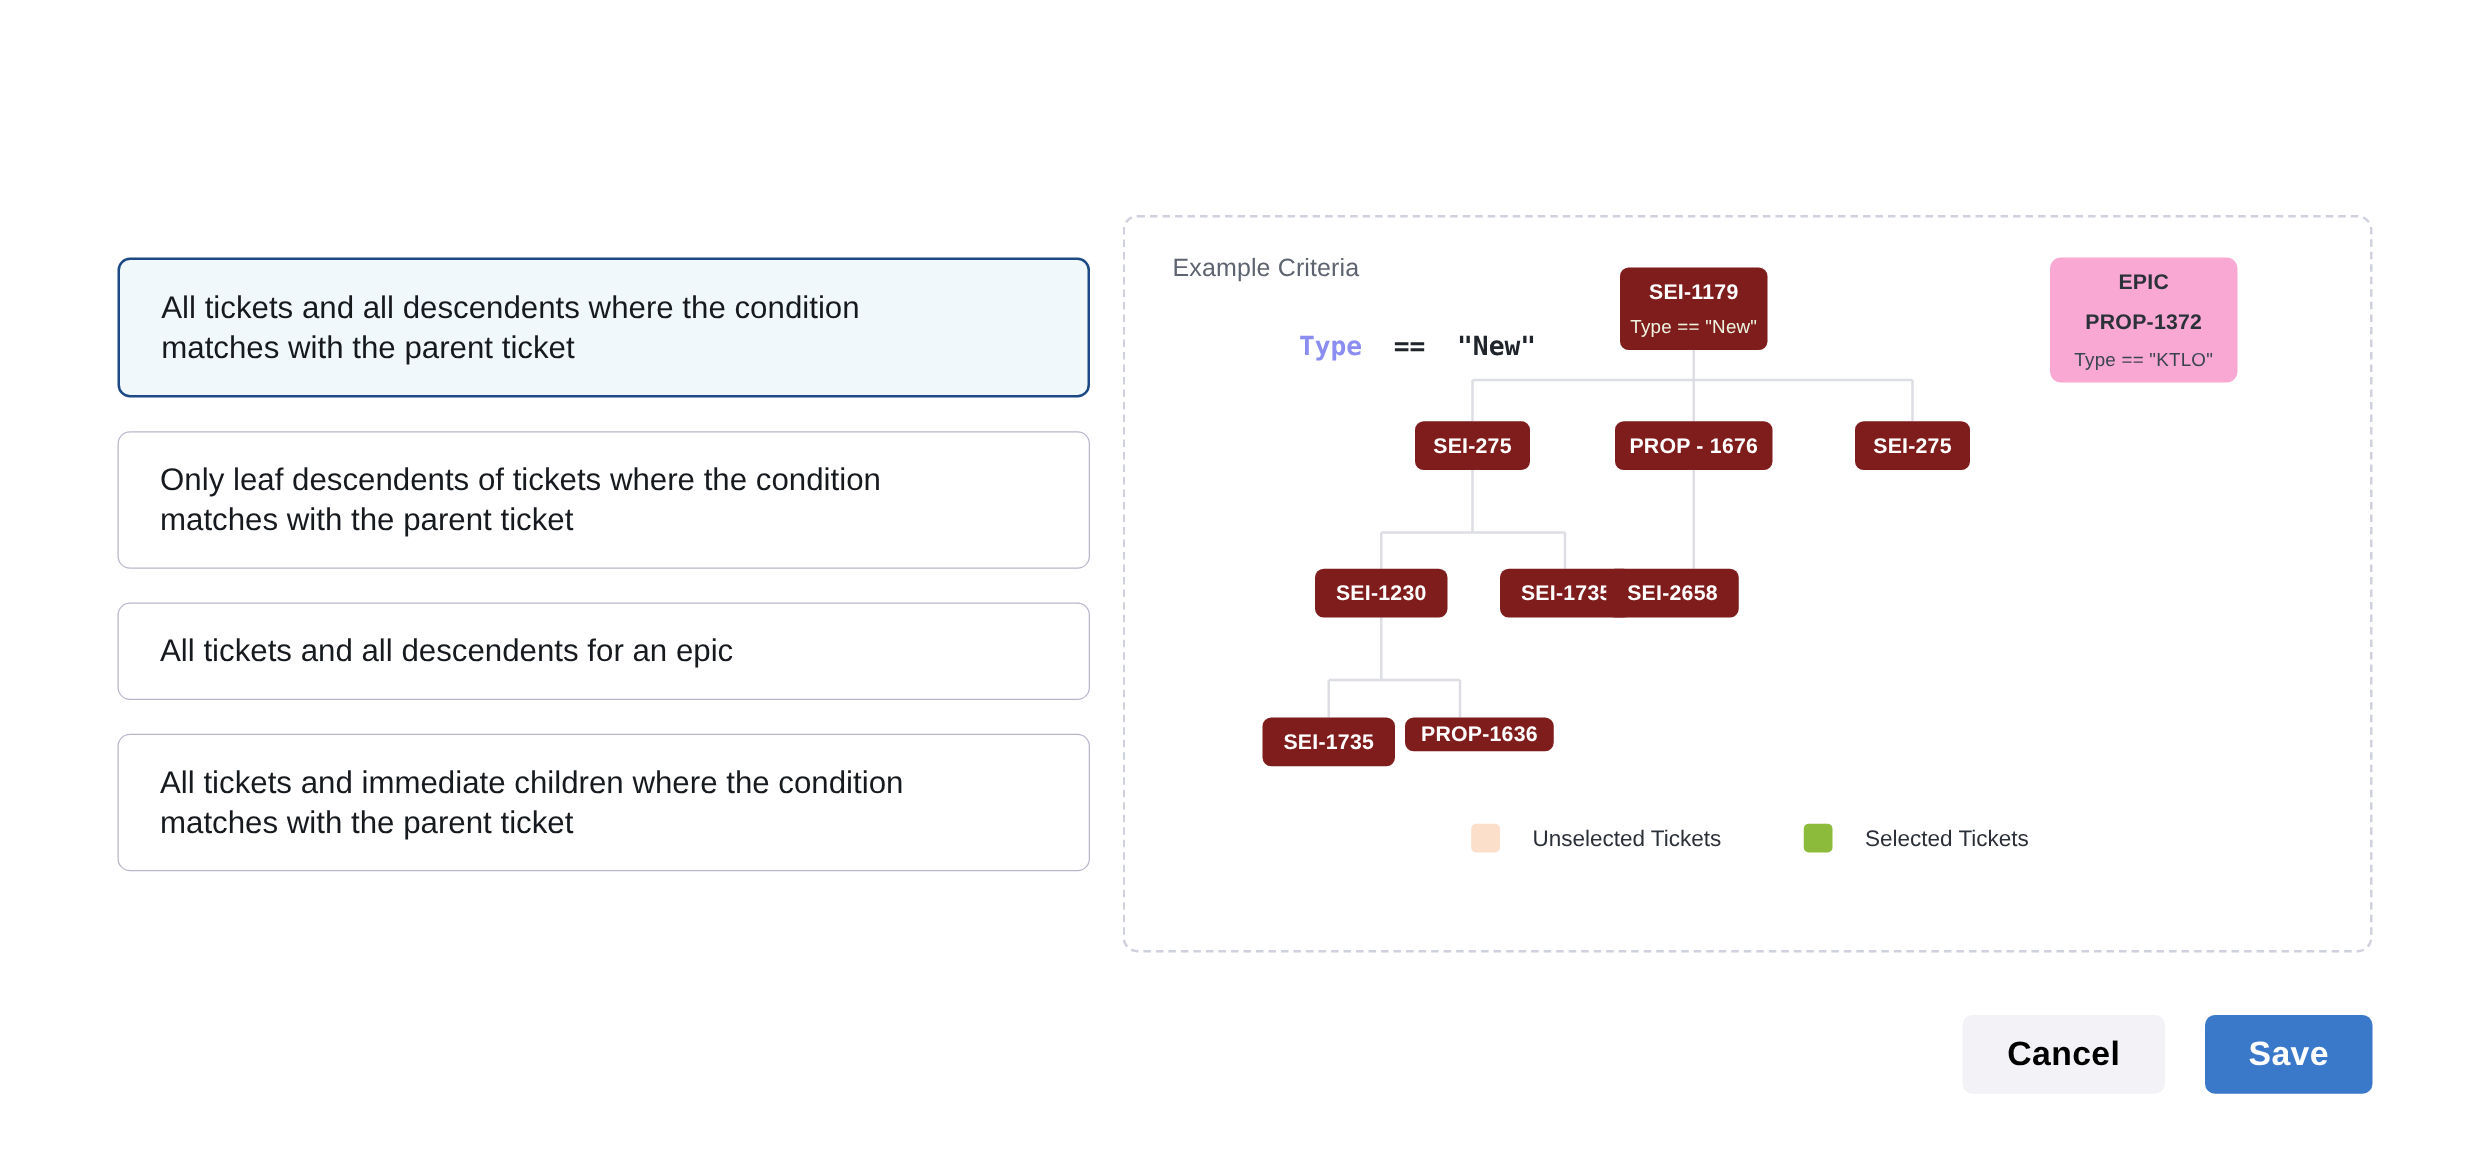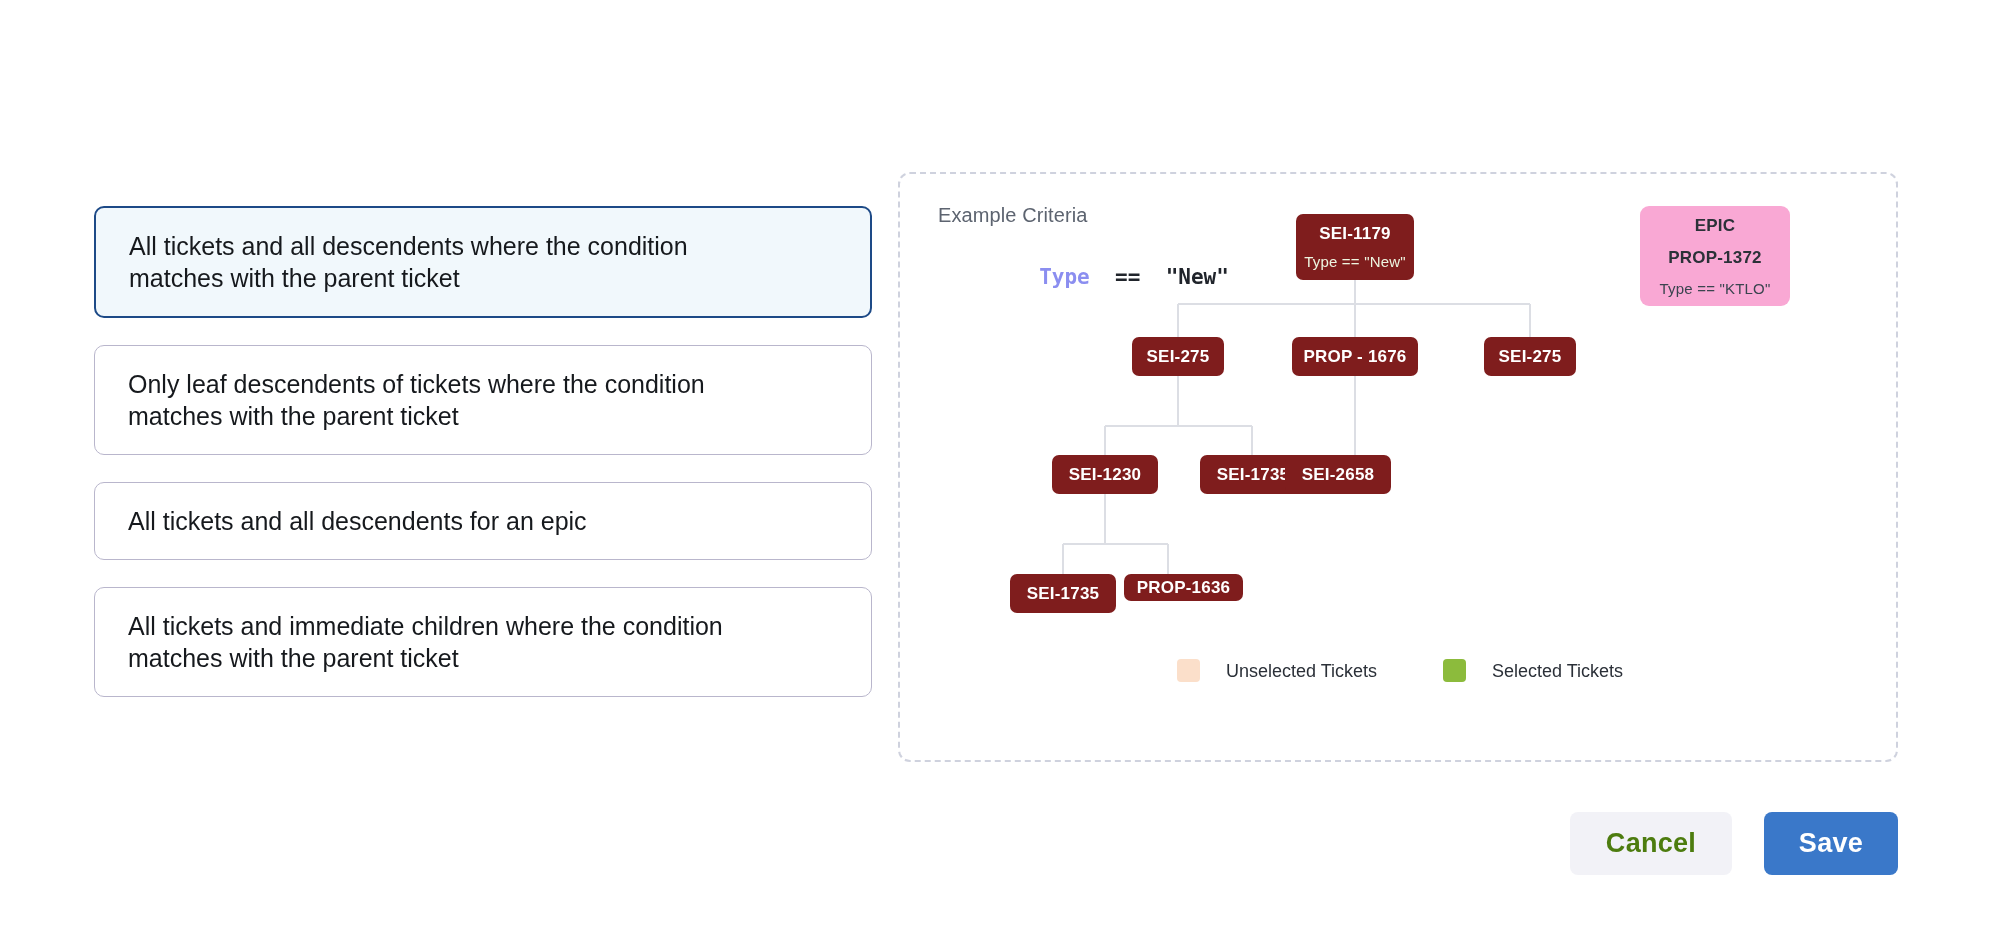--- a/index.html
+++ b/index.html
@@ -189,21 +189,21 @@
     font-size: 27px;
     font-weight: bold;
     letter-spacing: 0.3px;
     cursor: pointer;
     padding: 0 30px;
     height: 63px;
     line-height: 63px;
   }
   .btn-cancel {
     background: #f2f2f7;
-    color: #4d7c0f;
+    color: #000000;
     min-width: 162px;
   }
   .btn-save {
     background: #3a78c9;
     color: #ffffff;
     min-width: 134px;
   }
 </style>
 </head>
 <body>

